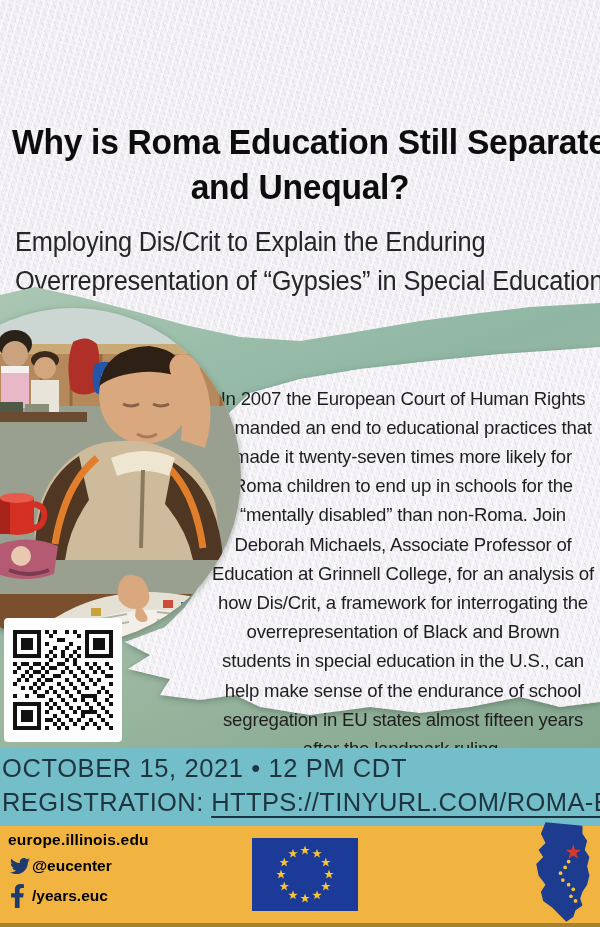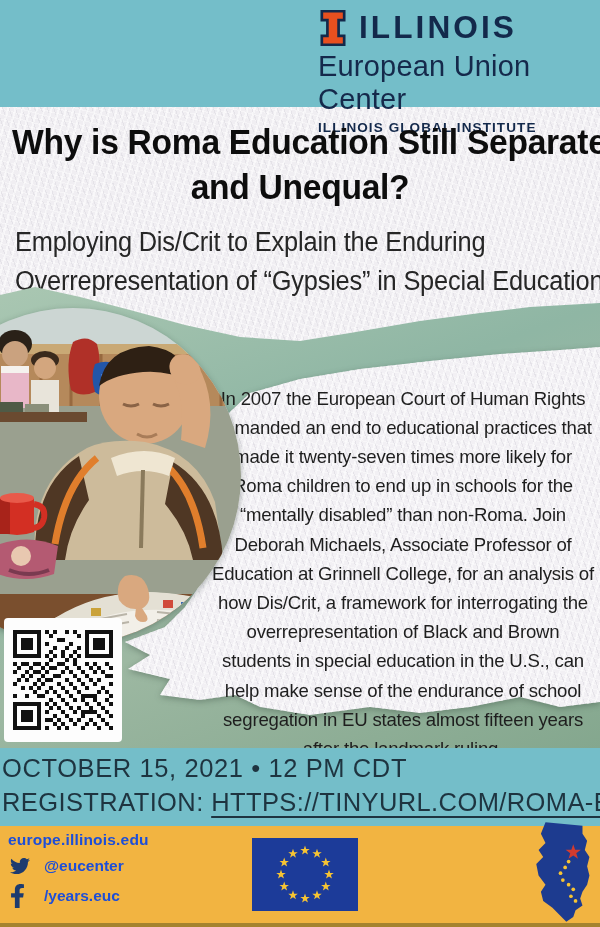--- a/index.html
+++ b/index.html
@@ -47,44 +47,32 @@
   .photo svg{display:block;}
   .qr-box{position:absolute;left:4px;top:511px;width:118px;height:124px;background:#fdfdfd;border-radius:4px;display:flex;align-items:center;justify-content:center;}
   
   .blue-band{position:absolute;left:0;top:748px;width:600px;height:78px;background:#74bec9;color:#1e3440;
     padding:4px;box-sizing:border-box;}
   .date-line{position:absolute;left:2px;top:6px;font-size:25.5px;letter-spacing:.6px;white-space:nowrap;}
   .reg-line{position:absolute;left:2px;top:40px;font-size:25.5px;letter-spacing:.4px;white-space:nowrap;}
   .reg-url{color:#1e3440;text-decoration:underline;text-decoration-thickness:2px;text-underline-offset:5px;padding-right:8px;}
   
   .yellow-bar{position:absolute;left:0;top:826px;width:600px;height:101px;background:#f2b441;border-bottom:4px solid #a5832f;box-sizing:border-box;}
-  .contact{position:absolute;left:8px;top:5px;color:#1d4ed8;}
+  .contact{position:absolute;left:8px;top:5px;color:#000000;}
   .site-row{font-size:15.5px;font-weight:700;margin-bottom:7px;letter-spacing:.2px;}
-  .soc-row{display:flex;align-items:center;gap:12px;font-size:15.5px;font-weight:700;margin-bottom:8px;}
+  .soc-row{display:flex;align-items:center;font-size:15.5px;font-weight:700;margin-bottom:8px;}
   .soc-icon{width:24px;height:20px;display:block;}
   .eu-flag{position:absolute;left:252px;top:12px;display:block;}
   .il-map{position:absolute;left:528px;top:-6px;display:block;}
 </style>
 </head>
 <body>
 
 <div class="poster">
 
-  <header class="topbar">
-    <div class="lockup">
-      <div class="brand-row">
-        <svg class="blocki" viewBox="0 0 24 34">
-          <path d="M2 2 h20 v8 h-5 v14 h5 v8 h-20 v-8 h5 v-14 h-5 z" fill="#e8501f" stroke="#13294b" stroke-width="2.4"></path>
-        </svg>
-        <span class="brand-word">ILLINOIS</span>
-      </div>
-      <div class="org-line">European Union Center</div>
-      <div class="inst-line">ILLINOIS GLOBAL INSTITUTE</div>
-    </div>
-  </header>
 
   <section class="mid">
     <h1 class="title">
       <div>Why is Roma Education Still Separate</div>
       <div>and Unequal?</div>
     </h1>
     <h2 class="subtitle">
       <div>Employing Dis/Crit to Explain the Enduring</div>
       <div>Overrepresentation of “Gypsies” in Special Education</div>
     </h2>

